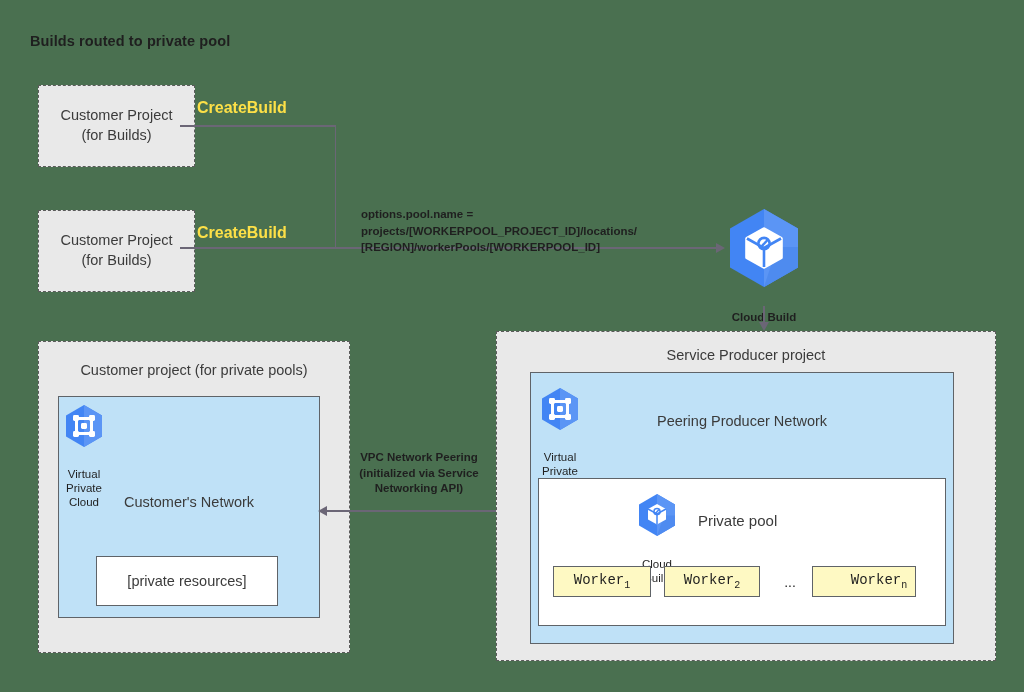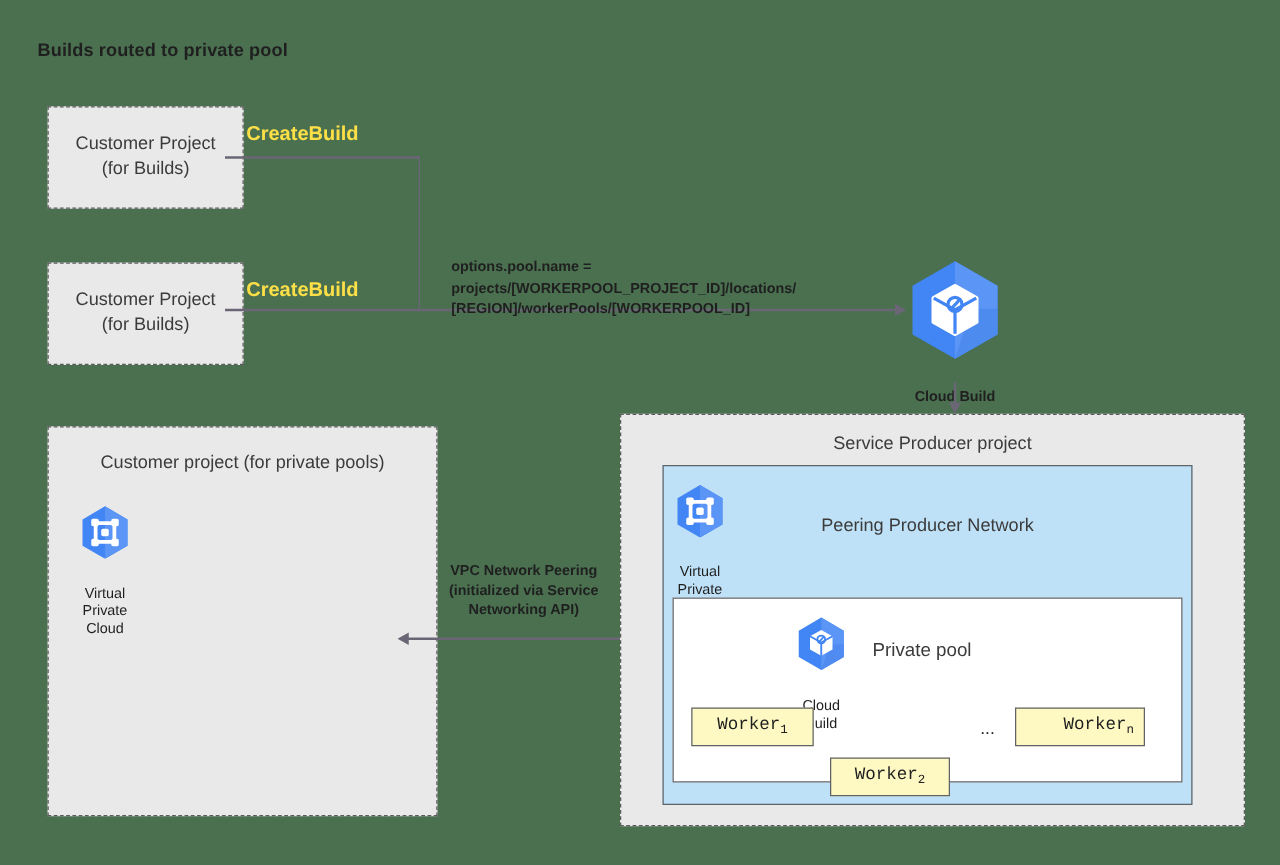--- a/index.html
+++ b/index.html
@@ -176,21 +176,21 @@
     height: 31px;
     display: flex;
     align-items: center;
     justify-content: center;
     font-size: 14px;
     color: #1f1f1f;
     font-family: Liberation Mono, monospace;
   }
   .worker-box sub { font-size: 10px; }
   #worker-1 { left: 553px; top: 566px; width: 98px; }
-  #worker-2 { left: 664px; top: 566px; width: 96px; margin-top: 40px; }
+  #worker-2 { left: 664px; top: 566px; width: 96px; }
   #worker-ellipsis {
     left: 778px; top: 566px; width: 24px; height: 31px;
     display: flex; align-items: center; justify-content: center;
     font-size: 14px; color: #1f1f1f;
   }
   #worker-n { left: 812px; top: 566px; width: 104px; padding-left: 30px; }
 
   #peering-label {
     left: 352px; top: 450px;
     width: 134px;
@@ -249,20 +249,23 @@
     <div class="hex-label bold">Cloud Build</div>
   </div>
 
   <div class="abs line vline" style="left:763px; top:306px; height:20px;"></div>
   <div class="abs arrow-down" style="left:759px; top:322px;"></div>
 
   <div class="abs proj-box" id="customer-private-pools-project">
     <div class="region-title" style="top:20px;">Customer project (for private pools)</div>
   </div>
 
+  <div class="abs network-box" id="customers-network">
+    <div class="network-title" style="left:0; right:0; top:97px;">Customer's Network</div>
+  </div>
 
   <div class="hex-wrap" style="left:60px; top:403px; width:48px;">
     <svg width="48" height="44" viewBox="0 0 48 44">
       <polygon points="24,2 42,12.5 42,33.5 24,44 6,33.5 6,12.5" fill="#4285f4"></polygon>
       <polygon points="24,2 42,12.5 42,33.5 24,44" fill="#5b95f5"></polygon>
       <g fill="#ffffff">
         <rect x="15" y="14" width="18" height="3" rx="1"></rect>
         <rect x="15" y="29" width="18" height="3" rx="1"></rect>
         <rect x="15" y="14" width="3" height="18" rx="1"></rect>
         <rect x="30" y="14" width="3" height="18" rx="1"></rect>
@@ -271,20 +274,23 @@
         <rect x="13" y="28" width="6" height="6" rx="1.4"></rect>
         <rect x="29" y="28" width="6" height="6" rx="1.4"></rect>
         <rect x="21" y="20" width="6" height="6" rx="1.4"></rect>
       </g>
     </svg>
     <div class="hex-label">Virtual
 Private
 Cloud</div>
   </div>
 
+  <div class="abs white-box" id="private-resources-box">
+    <span>[private resources]</span>
+  </div>
 
   <div class="abs" id="peering-label">VPC Network Peering (initialized via Service Networking API)</div>
 
   <div class="abs line hline" style="left:324px; top:510px; width:196px;"></div>
   <div class="abs arrow-left" style="left:318px; top:506px;"></div>
   <div class="abs arrow-right" style="left:518px; top:506px;"></div>
 
   <div class="abs proj-box" id="service-producer-project">
     <div class="region-title" style="top:15px;">Service Producer project</div>
   </div>

